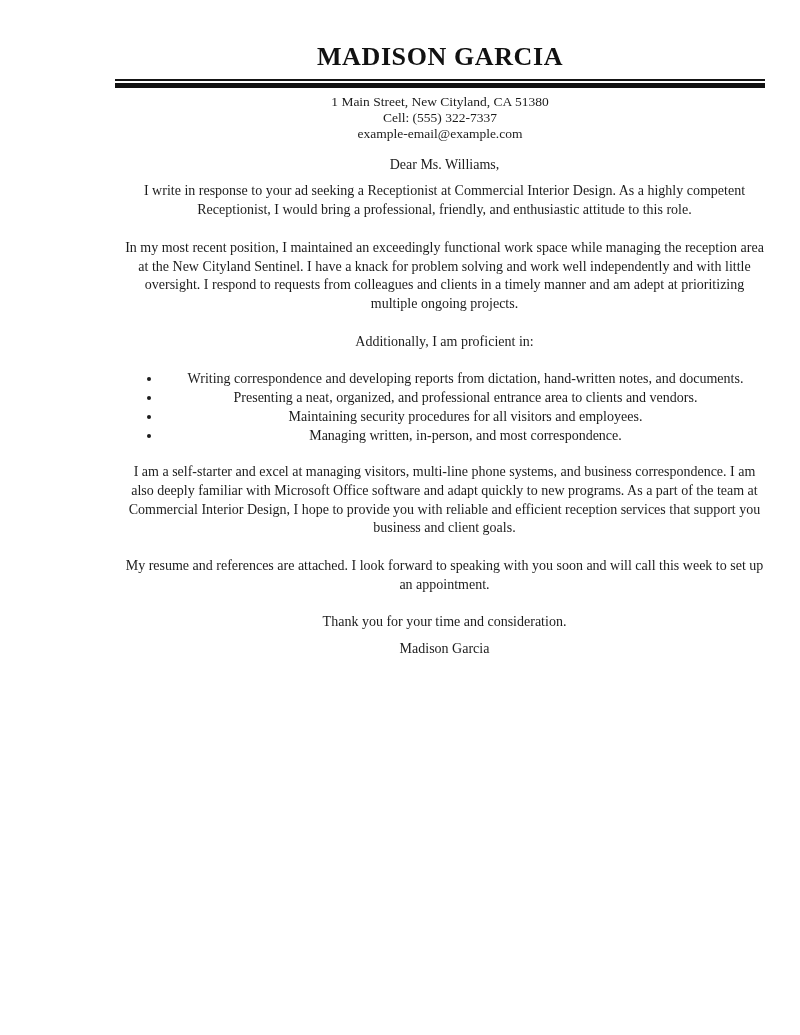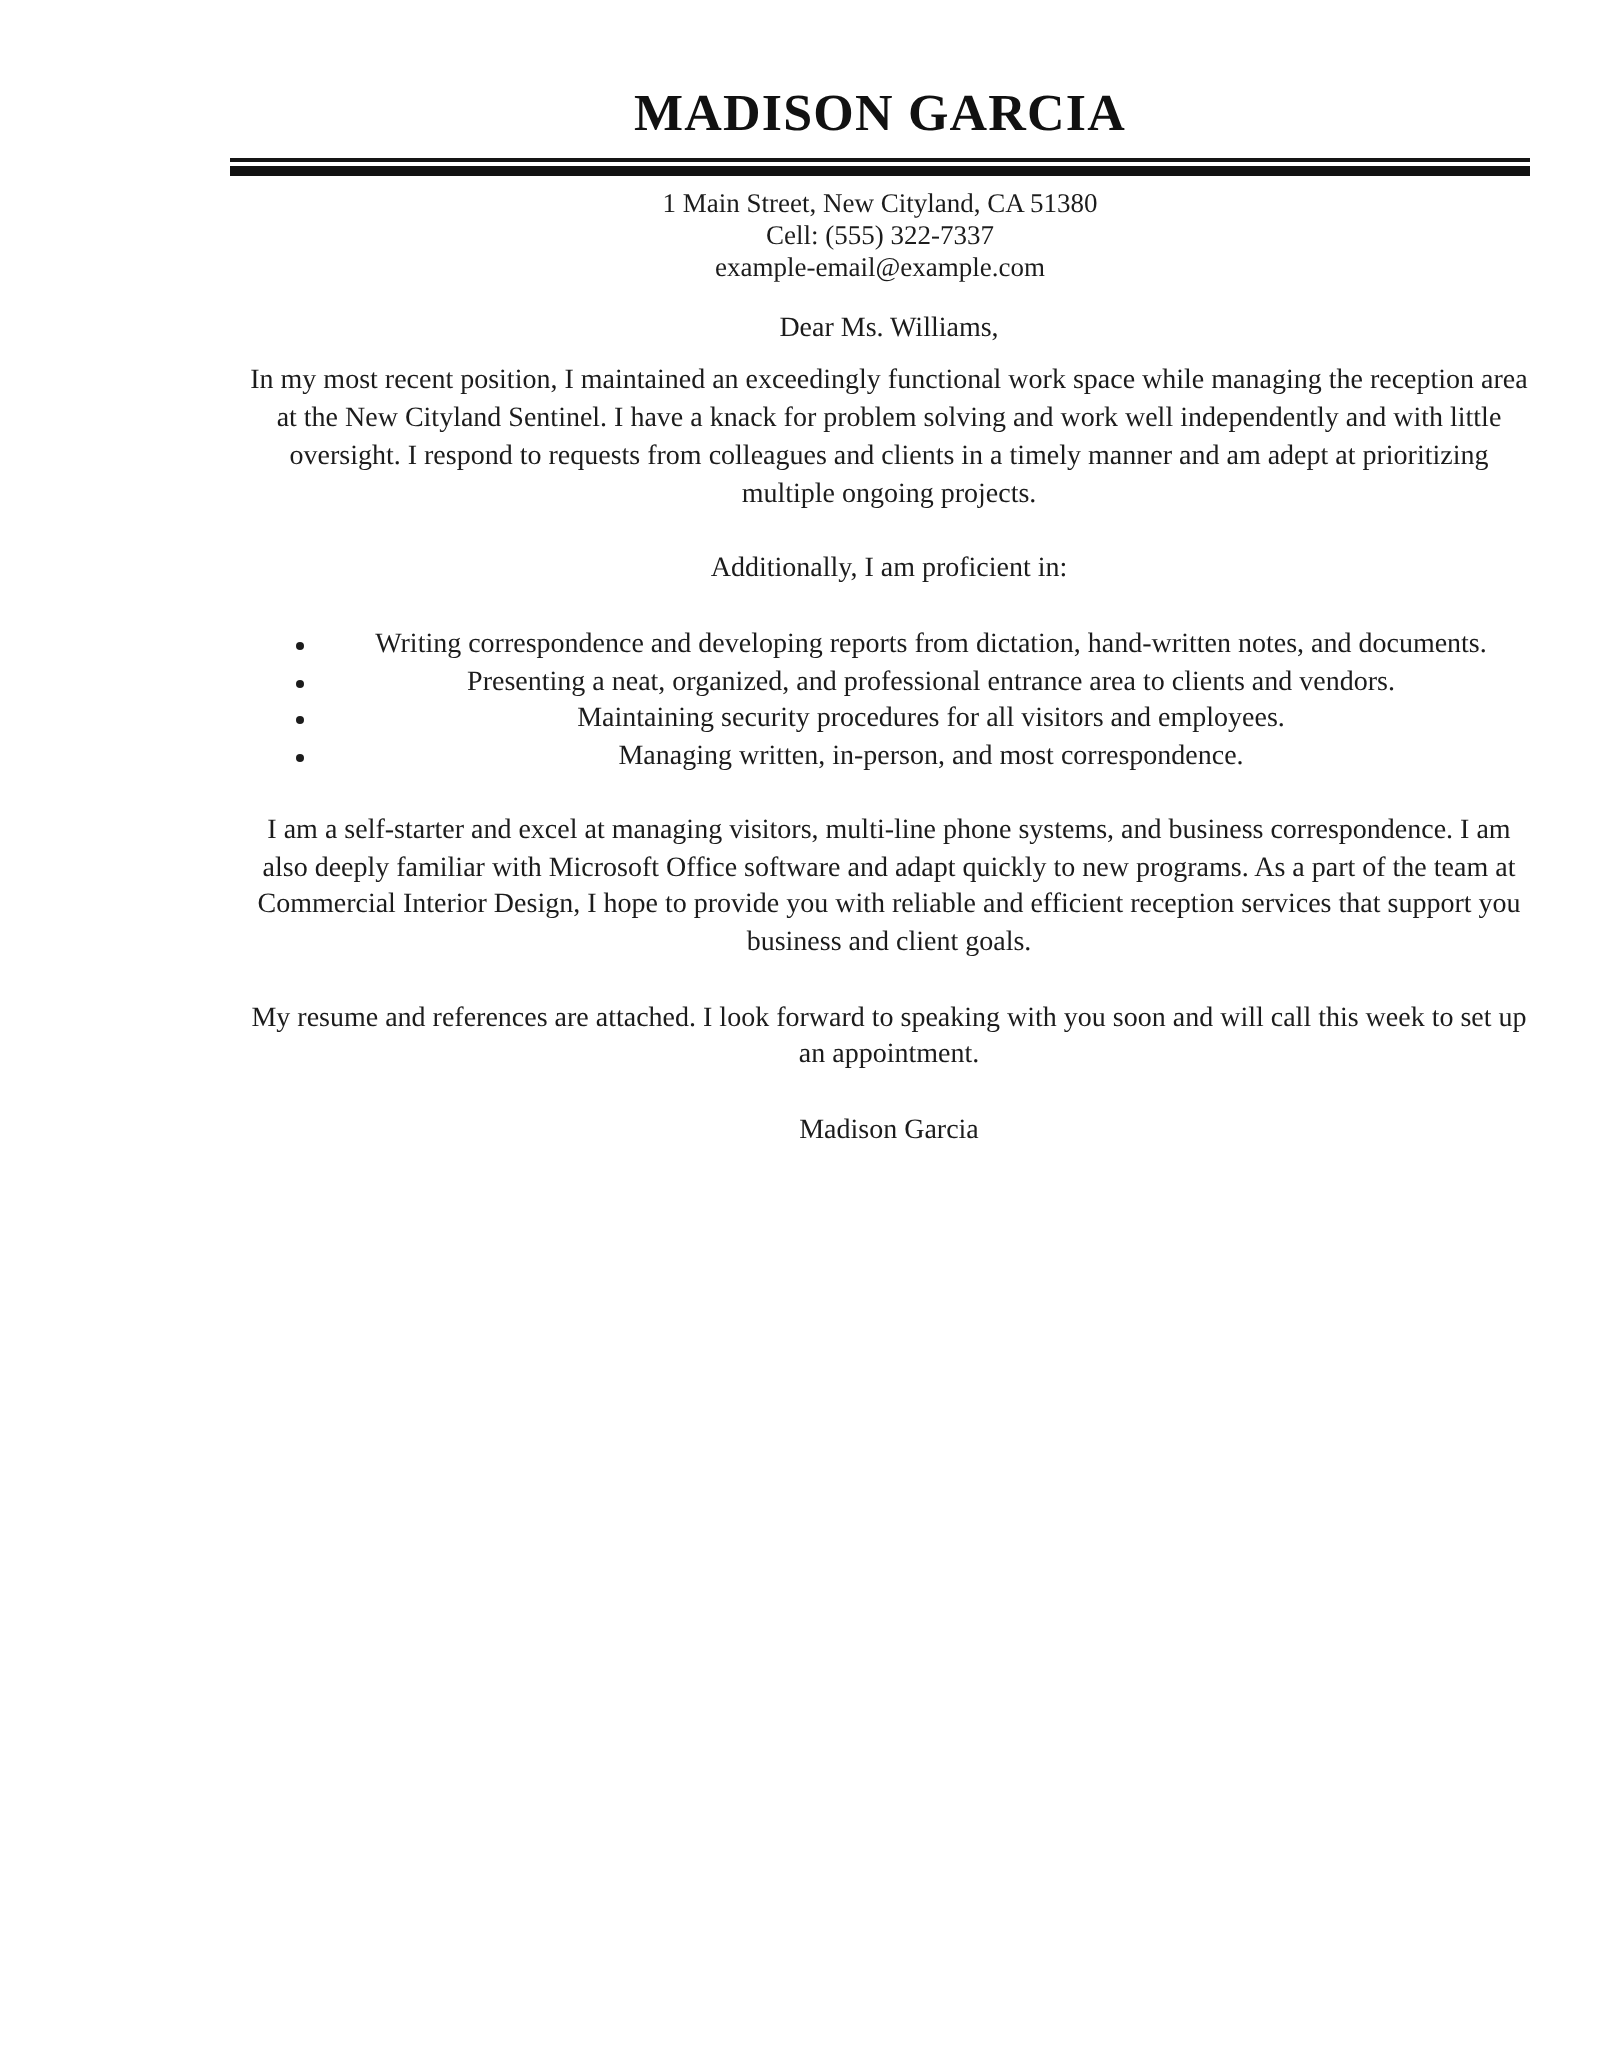--- a/index.html
+++ b/index.html
@@ -69,34 +69,36 @@
       <div>1 Main Street, New Cityland, CA 51380</div>
       <div>Cell: (555) 322-7337</div>
       <div>example-email@example.com</div>
     </div>
   </header>
 
   <main class="letter-body">
 
     <p class="salutation">Dear Ms. Williams,</p>
 
+    <p>I write in response to your ad seeking a Receptionist at Commercial Interior Design. As a highly competent Receptionist, I would bring a professional, friendly, and enthusiastic attitude to this role.</p>
 
     <p>In my most recent position, I maintained an exceedingly functional work space while managing the reception area at the New Cityland Sentinel. I have a knack for problem solving and work well independently and with little oversight. I respond to requests from colleagues and clients in a timely manner and am adept at prioritizing multiple ongoing projects.</p>
 
     <p>Additionally, I am proficient in:</p>
 
     <ul class="proficiency-list">
       <li>Writing correspondence and developing reports from dictation, hand-written notes, and documents.</li>
       <li>Presenting a neat, organized, and professional entrance area to clients and vendors.</li>
       <li>Maintaining security procedures for all visitors and employees.</li>
       <li>Managing written, in-person, and most correspondence.</li>
     </ul>
 
     <p>I am a self-starter and excel at managing visitors, multi-line phone systems, and business correspondence. I am also deeply familiar with Microsoft Office software and adapt quickly to new programs. As a part of the team at Commercial Interior Design, I hope to provide you with reliable and efficient reception services that support you business and client goals.</p>
 
     <p>My resume and references are attached. I look forward to speaking with you soon and will call this week to set up an appointment.</p>
 
+    <p class="thanks">Thank you for your time and consideration.</p>
 
 
     <p class="signature">Madison Garcia</p>
 
   </main>
 </div>
 
 </body></html>

